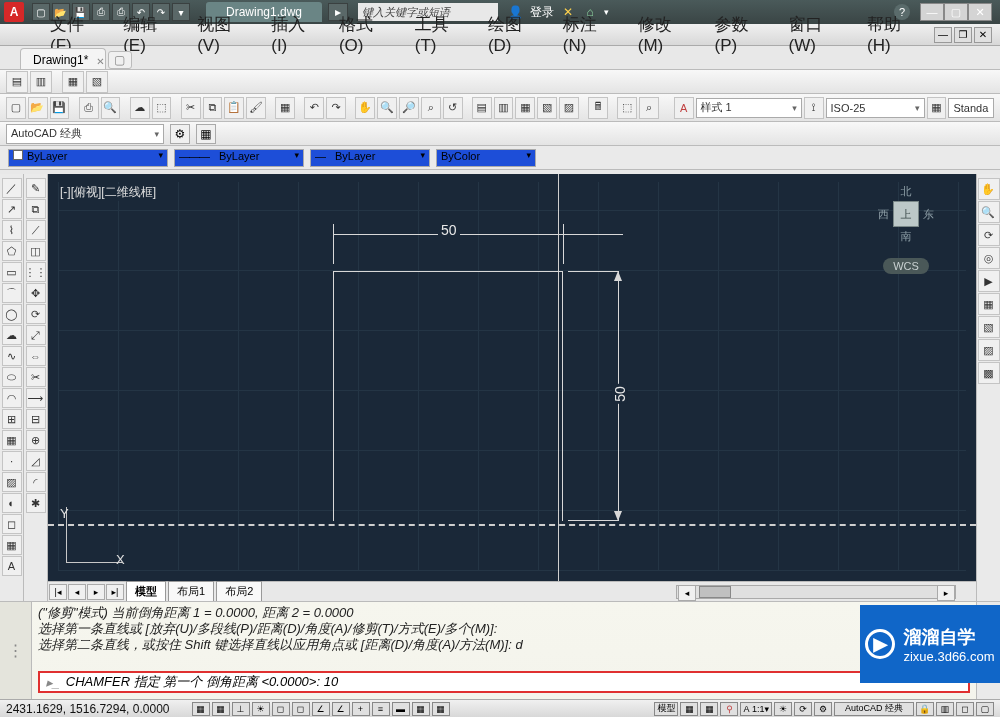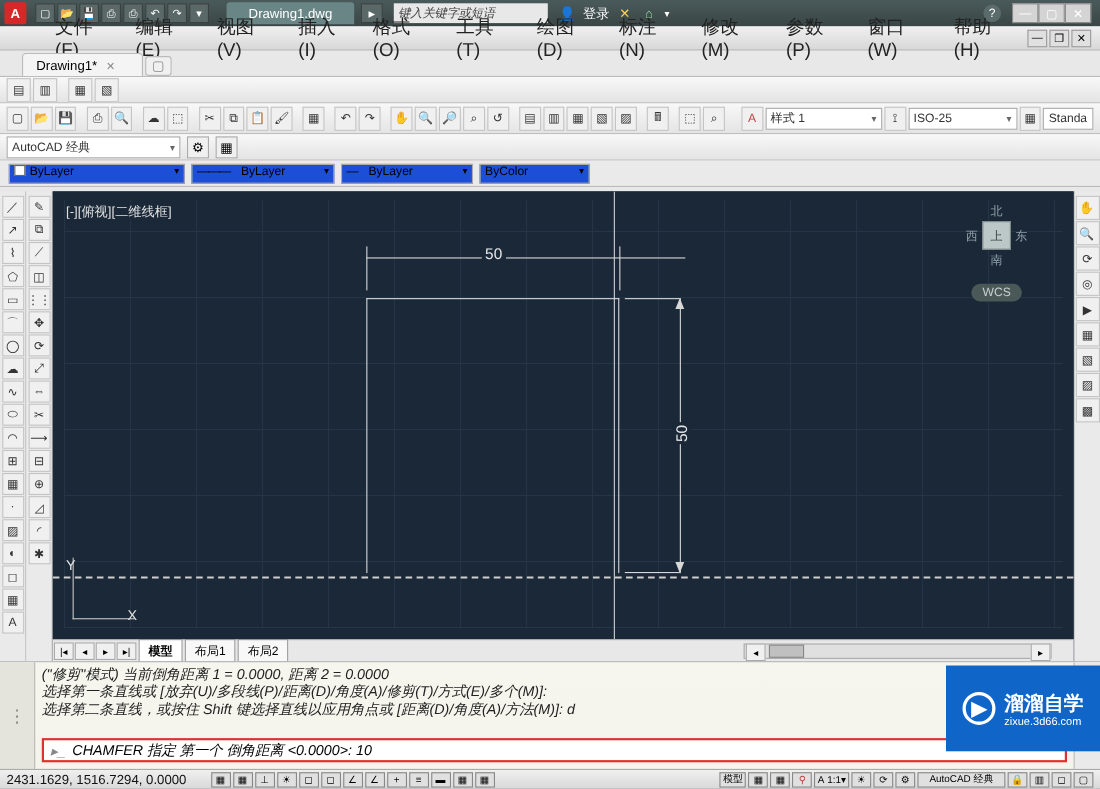--- a/index.html
+++ b/index.html
@@ -20,21 +20,21 @@
 .win-btn { width: 24px; height: 18px; background: #d4d4d4; border: 1px solid #888; display: flex; align-items: center; justify-content: center; font-size: 11px; }
 
 
 .menubar { height: 22px; background: linear-gradient(#f0f0f0, #d8d8d8); border-bottom: 1px solid #aaa; display: flex; align-items: center; padding-left: 40px; }
 .menuitem { padding: 0 10px; font-size: 17px; color: #222; }
 .mb-right { margin-left: auto; display: flex; padding-right: 8px; }
 .mb-btn { width: 18px; height: 16px; border: 1px solid #999; background: #e0e0e0; margin-left: 2px; font-size: 10px; display: flex; align-items: center; justify-content: center; }
 
 
 .doctabs { height: 24px; background: #e8e8e8; border-bottom: 1px solid #bbb; display: flex; align-items: flex-end; padding-left: 20px; }
-.doctab { padding: 4px 24px 2px 12px; background: #f4f4f4; border: 1px solid #bbb; border-bottom: none; border-radius: 4px 4px 0 0; display: flex; align-items: flex-end; gap: 8px; }
+.doctab { padding: 4px 0 2px 12px; background: #f4f4f4; border: 1px solid #bbb; border-bottom: none; border-radius: 4px 4px 0 0; display: flex; align-items: flex-end; gap: 8px; }
 .tab-x { font-size: 10px; color: #888; }
 .doctab-new { width: 24px; height: 18px; border: 1px solid #bbb; background: #f0f0f0; margin-left: 2px; border-radius: 3px; display: flex; align-items: center; justify-content: center; color: #888; }
 
 
 .tbrow { height: 28px; background: linear-gradient(#f8f8f8, #e4e4e4); border-bottom: 1px solid #bbb; display: flex; align-items: center; padding: 0 6px; gap: 2px; }
 .tool { width: 22px; height: 22px; background: #f0f0f0; border: 1px solid #c4c4c4; display: flex; align-items: center; justify-content: center; font-size: 11px; color: #333; }
 .sep { width: 6px; }
 .combo { height: 20px; border: 1px solid #aaa; background: #fff; display: flex; align-items: center; padding: 0 4px; font-size: 11px; color: #333; }
 .combo .arr { margin-left: auto; font-size: 9px; color: #666; }
 .gear { width: 20px; height: 20px; border: 1px solid #aaa; background: #f0f0f0; display: flex; align-items: center; justify-content: center; margin-left: 4px; }
@@ -100,21 +100,21 @@
 .cmdwrap { position: absolute; left: 0; right: 0; bottom: 18px; height: 98px; background: linear-gradient(#f6f6ee, #f4f4ec); border-top: 1px solid #bbb; display: flex; }
 .cmd-handle { width: 32px; background: #e4e4dc; border-right: 1px solid #bbb; display: flex; align-items: center; justify-content: center; font-size: 16px; color: #888; }
 .cmd-body { flex: 1; position: relative; }
 .cmd-hist { font-family: SimSun, monospace; font-size: 13px; color: #222; line-height: 16px; padding: 3px 6px; font-style: italic; }
 .cmd-line { position: absolute; left: 6px; bottom: 6px; right: 6px; height: 22px; border: 2px solid #e03030; background: #fff; display: flex; align-items: center; padding: 0 6px; font-family: SimSun, monospace; font-size: 13px; font-style: italic; }
 .cmd-right { width: 24px; background: #eaeaea; border-left: 1px solid #bbb; }
 
 
 .watermark { position: absolute; right: 0; bottom: 34px; width: 140px; height: 78px; background: #1066c8; color: #fff; display: flex; align-items: center; justify-content: center; gap: 8px; font-size: 18px; font-weight: bold; }
 .watermark .play { width: 30px; height: 30px; border: 3px solid #fff; border-radius: 50%; display: flex; align-items: center; justify-content: center; }
-.wm-sub { font-size: 10px; font-weight: normal; display: block; }
+.wm-sub { font-size: 13px; font-weight: normal; display: block; }
 
 
 .status { position: absolute; left: 0; right: 0; bottom: 0; height: 18px; background: linear-gradient(#f0f0f0, #d8d8d8); border-top: 1px solid #aaa; display: flex; align-items: center; padding: 0 6px; font-family: SimSun, monospace; font-size: 12px; gap: 2px; justify-content: center; }
 .status-coords { color: #111; margin-right: 20px; }
 .status-btn { height: 14px; min-width: 18px; border: 1px solid #888; background: #e0e0e0; font-size: 9px; display: flex; align-items: center; justify-content: center; padding: 0 2px; }
 .status-right { margin-left: auto; display: flex; align-items: center; gap: 2px; }
 </style>
 </head>
 <body>
 

